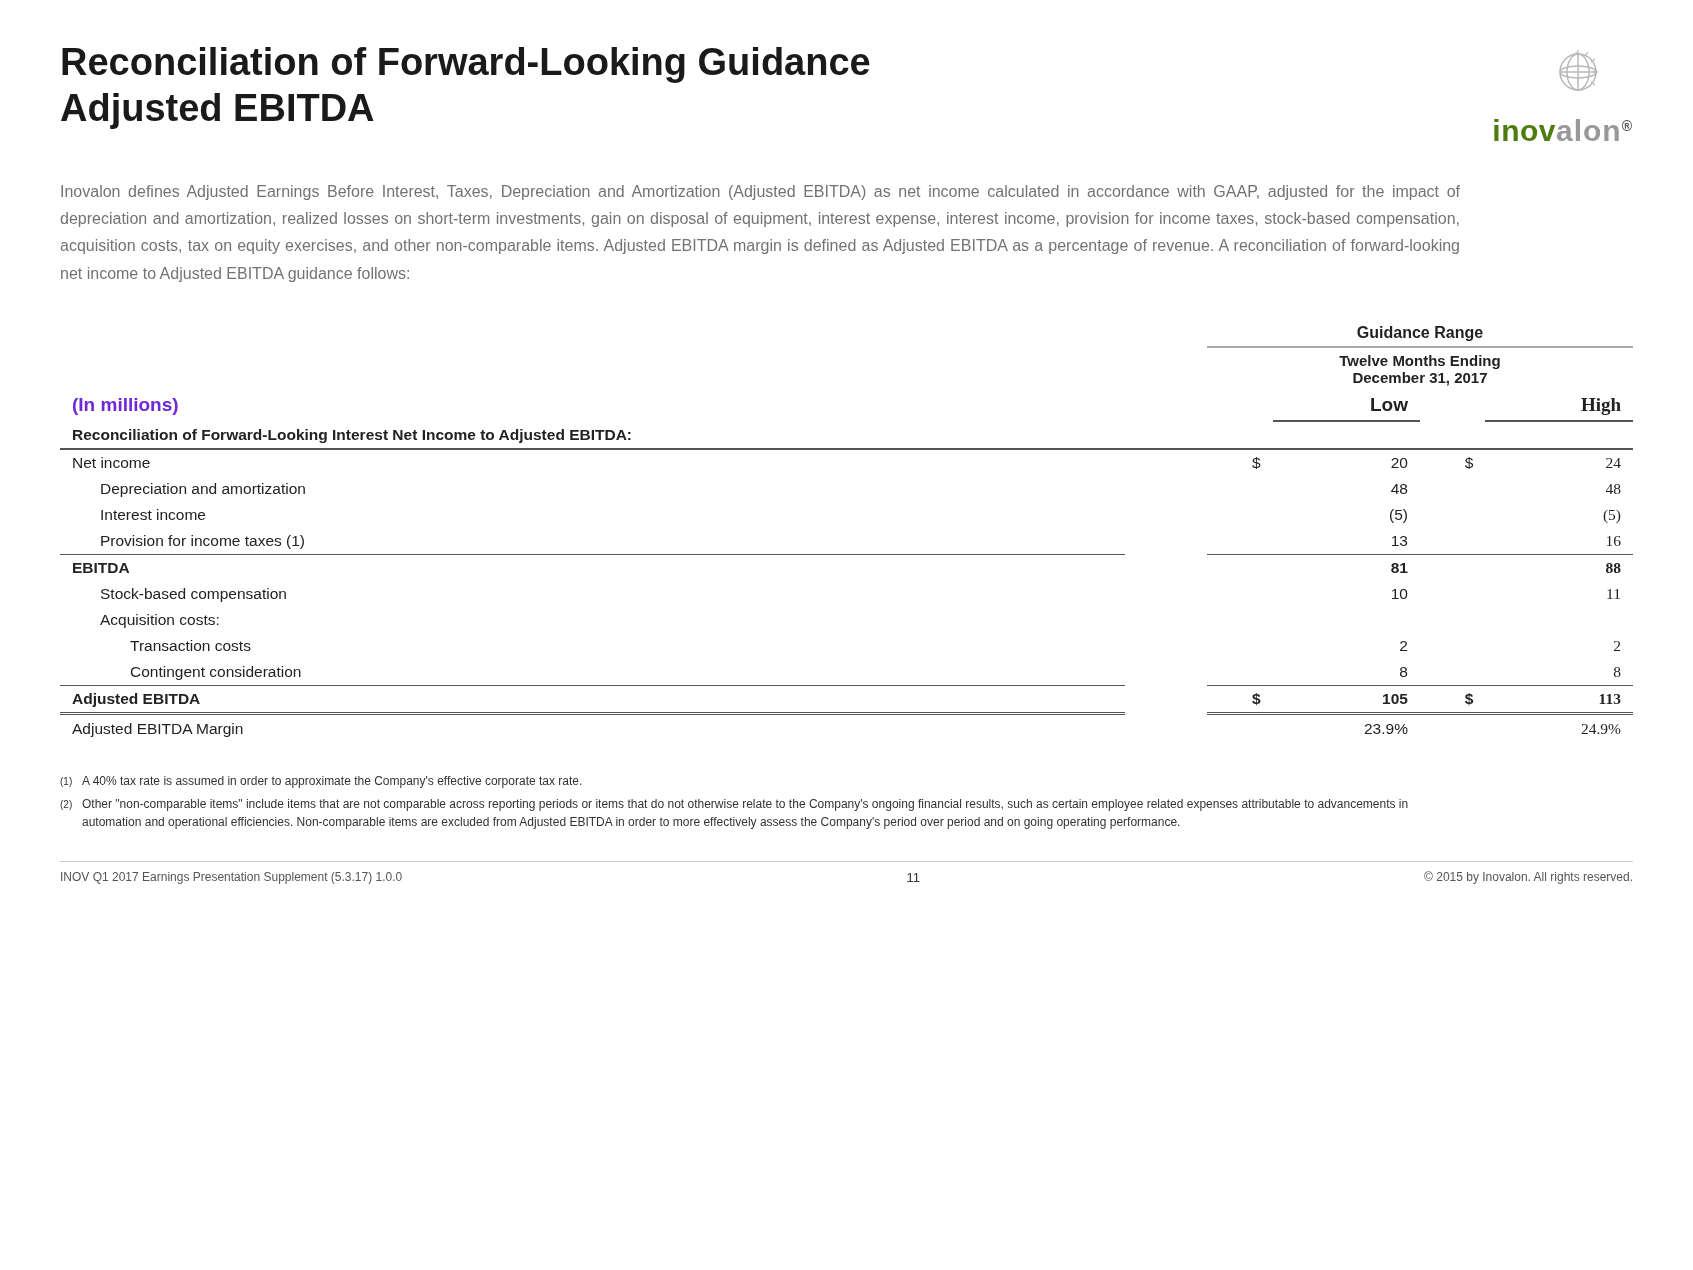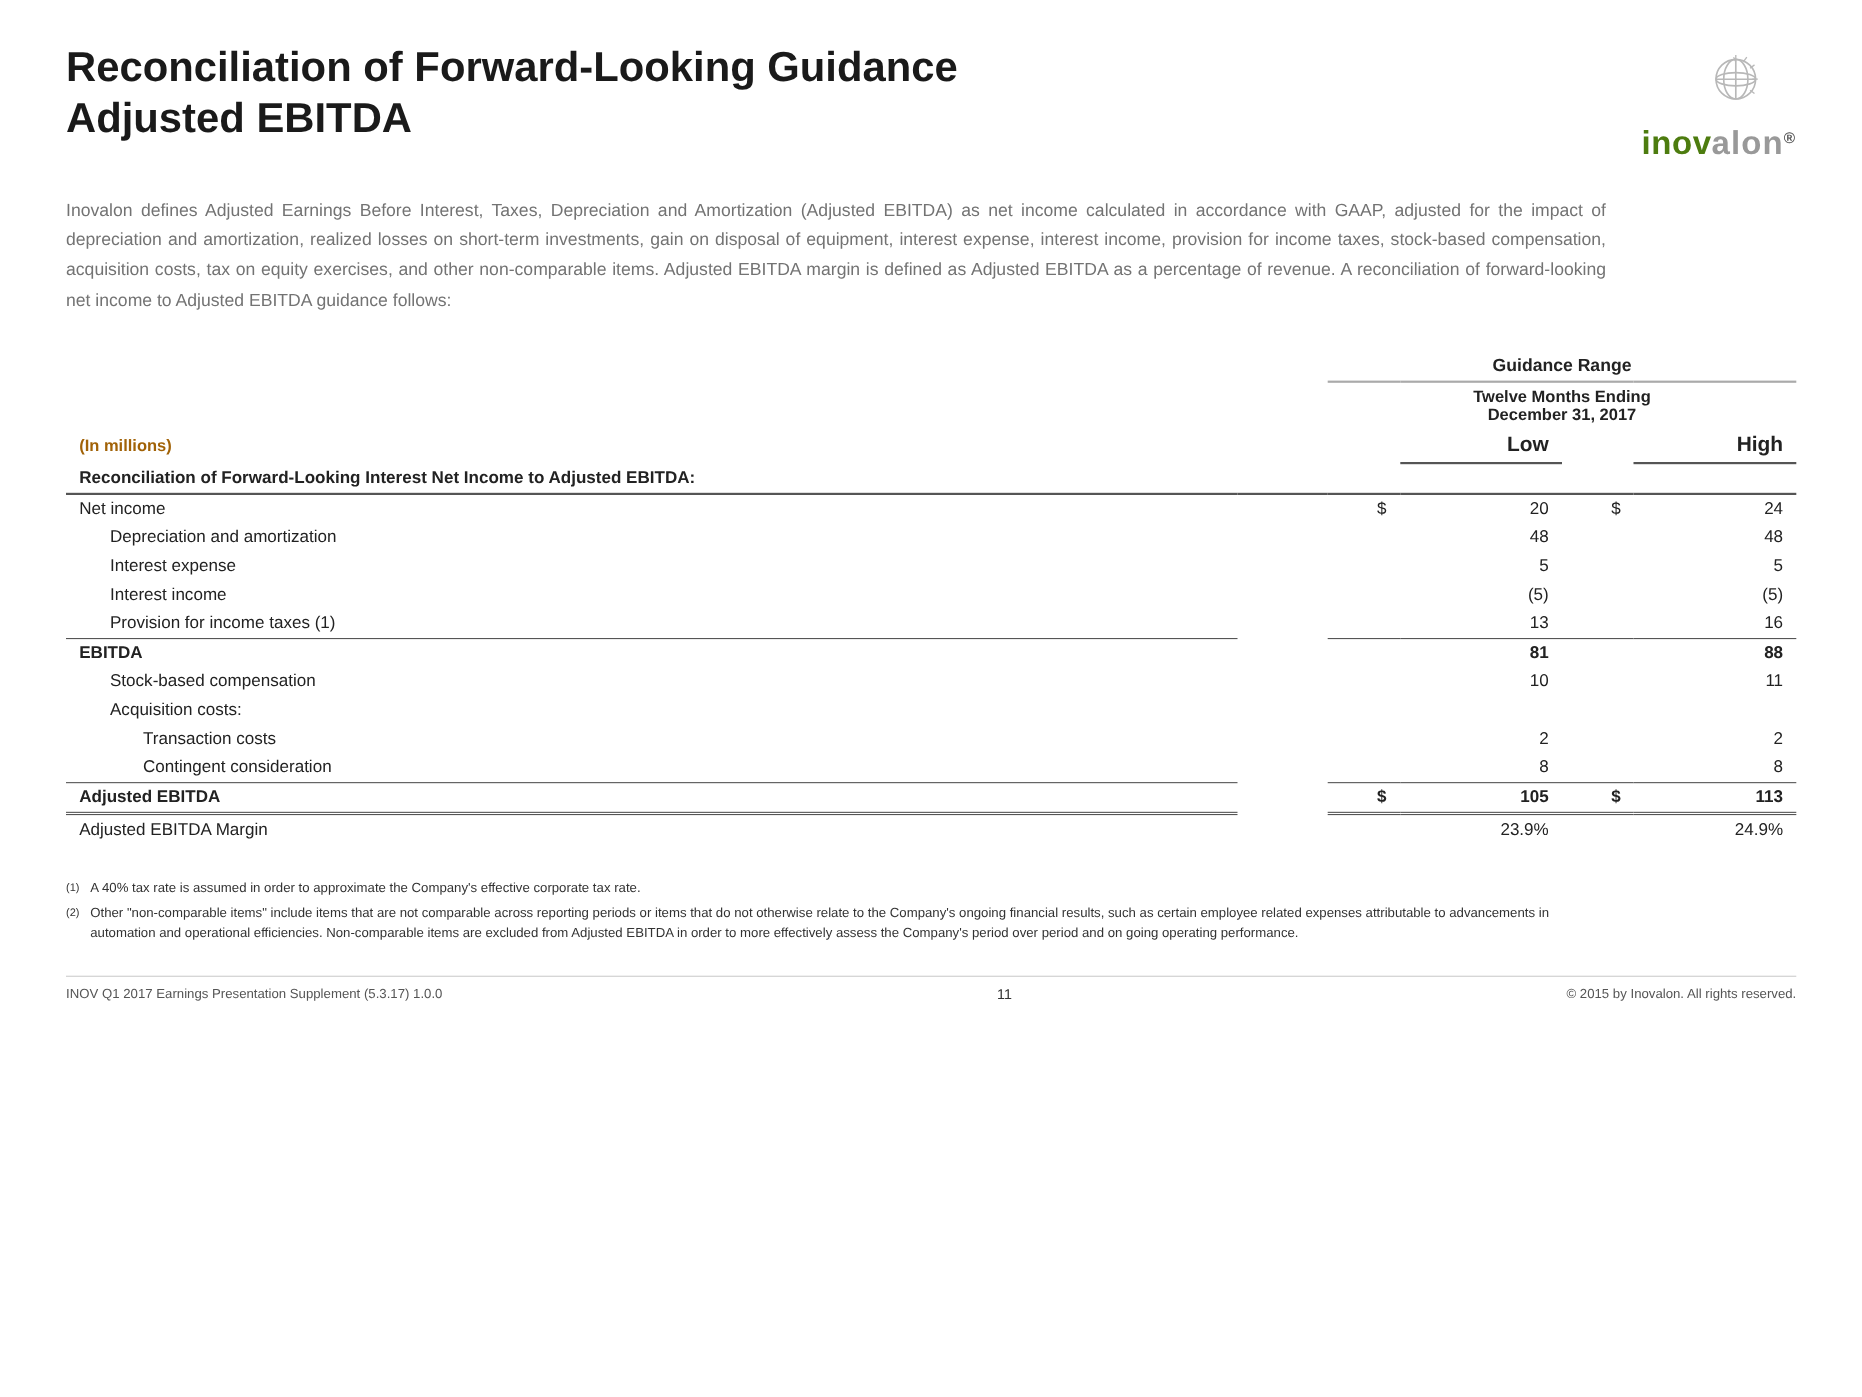--- a/index.html
+++ b/index.html
@@ -77,39 +77,40 @@
       width: 9%;
       text-align: right;
     }
     .col-dollar-high {
       width: 4%;
       text-align: right;
     }
     .col-high {
       width: 9%;
       text-align: right;
+      font-family: Liberation Serif, serif;
     }
     .header-guidance-range {
       text-align: center;
       font-weight: bold;
       font-size: 16px;
       border-bottom: 2px solid #aaa;
       padding-bottom: 4px;
       padding-top: 4px;
     }
     .header-twelve-months {
       text-align: center;
       font-weight: bold;
       font-size: 15px;
       padding-top: 6px;
       padding-bottom: 2px;
     }
     .header-in-millions {
-      font-size: 15px;
-      color: #a16207;
+      font-size: 19px;
+      color: #6d28d9;
     }
     .header-low-high {
       font-weight: bold;
       font-size: 19px;
       text-align: right;
       border-bottom: 2px solid #555;
       padding-bottom: 4px;
     }
     .section-title {
       font-weight: bold;
@@ -225,28 +226,20 @@
         </tr>
         <tr>
           <td class="col-label" style="padding-left: 40px;">Depreciation and amortization</td>
           <td class="col-spacer"></td>
           <td class="col-dollar-low"></td>
           <td class="col-low">48</td>
           <td class="col-dollar-high"></td>
           <td class="col-high">48</td>
         </tr>
         <tr>
-          <td class="col-label" style="padding-left: 40px;">Interest expense</td>
-          <td class="col-spacer"></td>
-          <td class="col-dollar-low"></td>
-          <td class="col-low">5</td>
-          <td class="col-dollar-high"></td>
-          <td class="col-high">5</td>
-        </tr>
-        <tr>
           <td class="col-label" style="padding-left: 40px;">Interest income</td>
           <td class="col-spacer"></td>
           <td class="col-dollar-low"></td>
           <td class="col-low">(5)</td>
           <td class="col-dollar-high"></td>
           <td class="col-high">(5)</td>
         </tr>
         <tr>
           <td class="col-label" style="padding-left: 40px; border-bottom: 1px solid rgb(85, 85, 85);">Provision for income taxes (1)</td>
           <td class="col-spacer"></td>

